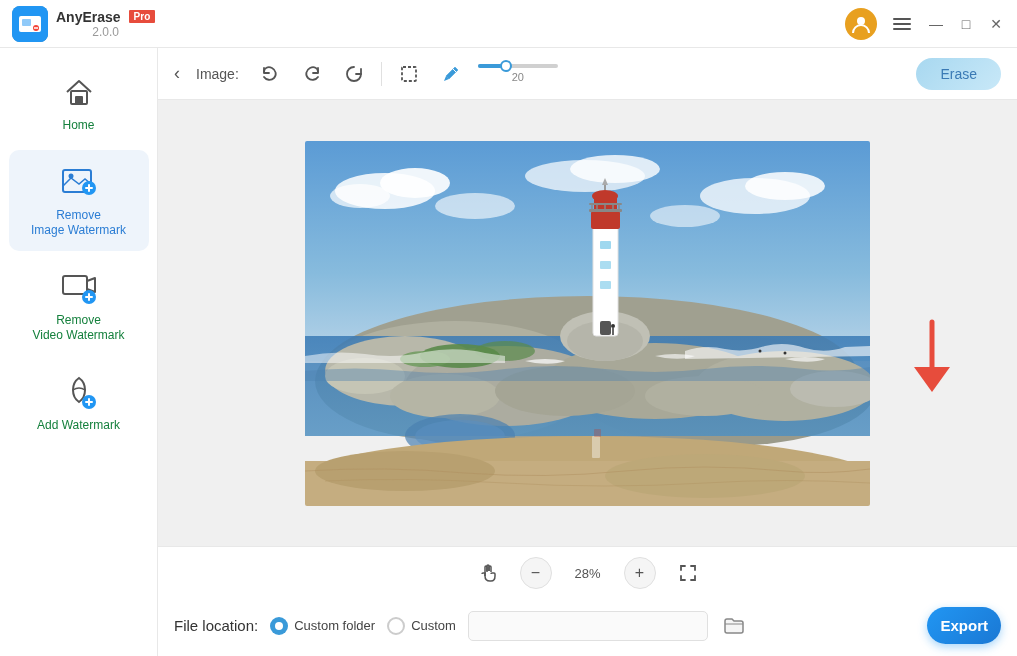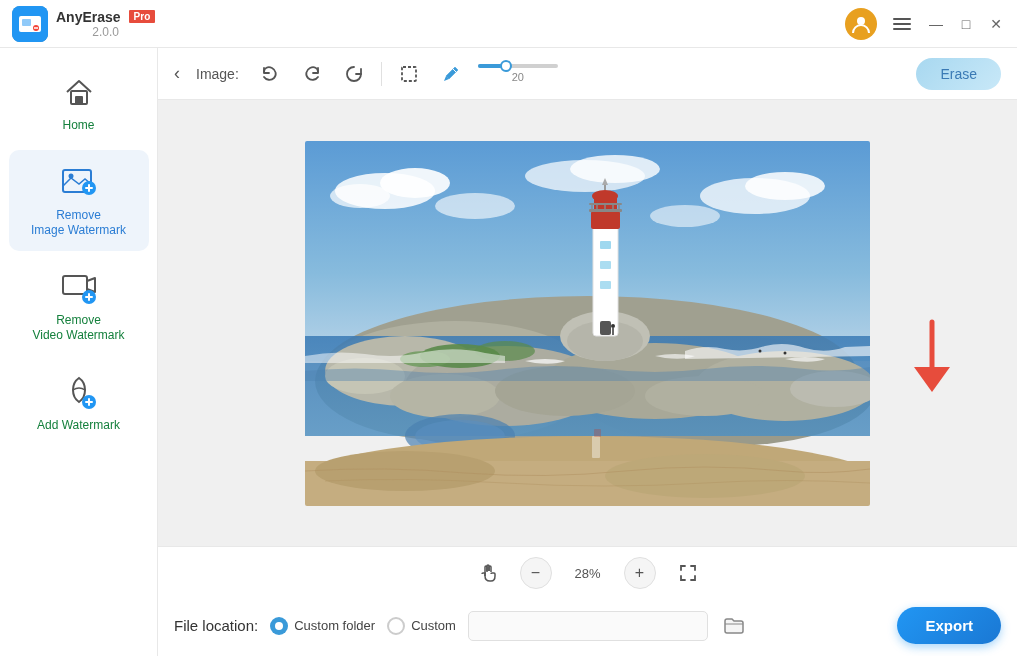--- a/index.html
+++ b/index.html
@@ -339,21 +339,21 @@
       cursor: pointer;
       color: #777;
       font-size: 16px;
     }
     .export-btn {
       margin-left: auto;
       background: linear-gradient(135deg, #2196f3, #1a78d4);
       color: white;
       border: none;
       border-radius: 25px;
-      padding: 10px 28px;
+      padding: 10px 13px;
       font-size: 15px;
       font-weight: 600;
       cursor: pointer;
       box-shadow: 0 3px 10px rgba(33,150,243,0.4);
     }
 
     
     .scene-svg {
       width: 565px;
       height: 365px;

